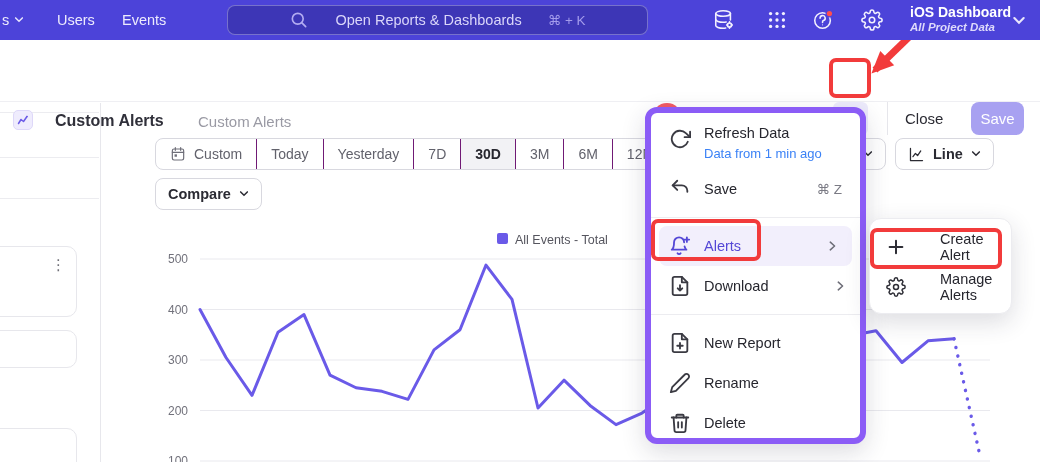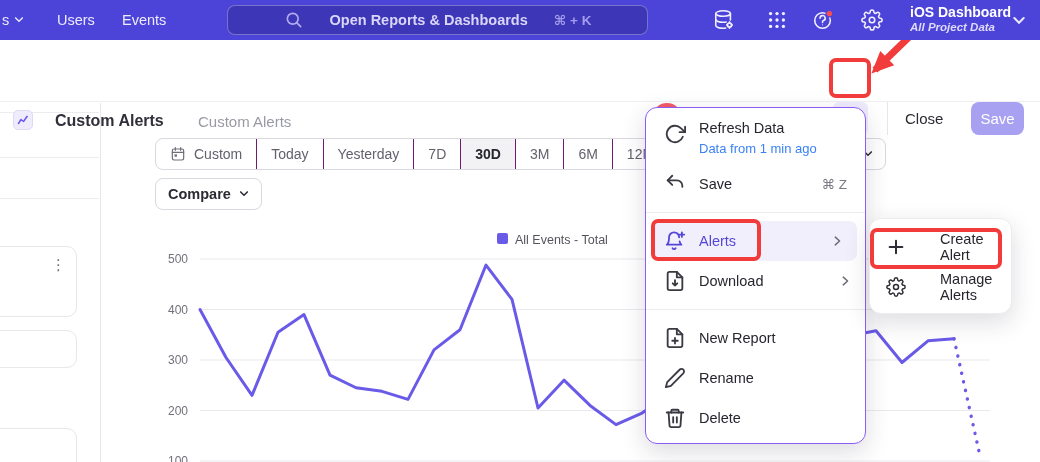--- a/index.html
+++ b/index.html
@@ -9,21 +9,21 @@
 
   
   .navbar{position:absolute;left:0;top:0;width:1040px;height:40px;background:#4C43D9;z-index:40;
           display:flex;align-items:center;color:#F1EFFE;}
   .nav-item{font-size:14.5px;font-weight:500;color:#EDEBFD;display:flex;align-items:center;gap:5px;}
   .nav-trunc{position:absolute;left:2px;top:12px;}
   .nav-users{position:absolute;left:57px;top:12px;}
   .nav-events{position:absolute;left:122px;top:12px;}
   .searchbox{position:absolute;left:227px;top:5px;width:421px;height:30px;border-radius:8px;
              background:rgba(10,8,60,.22);border:1px solid rgba(255,255,255,.30);
-             display:flex;align-items:center;justify-content:center;gap:26px;cursor:pointer;font-weight:bold;}
+             display:flex;align-items:center;justify-content:center;gap:26px;cursor:pointer;}
   .search-ph{font-size:14.5px;color:#DAD6FA;}
   .search-kbd{font-size:13.5px;color:#A49CEC;}
   .nav-icn{position:absolute;top:9px;width:22px;height:22px;color:#F2F0FE;cursor:pointer;}
   .proj{position:absolute;left:910px;top:4px;line-height:1.2;cursor:pointer;}
   .proj-name{font-size:14px;font-weight:700;color:#FFFFFF;}
   .proj-scope{font-size:11.5px;font-weight:700;color:#DEDAFB;font-style:italic;}
   .proj-chev{position:absolute;left:1010px;top:14px;color:#E8E5FC;}
 
   
   .rheader{position:absolute;left:0;top:40px;width:1040px;height:62px;background:#fff;
@@ -67,21 +67,21 @@
   .chart-svg{position:absolute;left:100px;top:230px;z-index:1;}
   .chart-svg .grid{stroke:#E9E9EE;stroke-width:1;}
   .chart-svg text{font-family:"Liberation Sans","DejaVu Sans",sans-serif;font-size:12px;fill:#71717B;text-anchor:end;}
   .chart-svg .series{fill:none;stroke-width:3;stroke-linejoin:round;stroke-linecap:round;}
   .chart-svg .proj{stroke-width:3.4;stroke-dasharray:0.2 8.6;stroke-linecap:round;fill:none;}
   .legend{position:absolute;left:497px;top:233px;display:flex;align-items:flex-start;gap:7px;z-index:1;}
   .legend .sq{width:11px;height:11px;border-radius:2px;background:#6A5AE8;}
   .legend .lt{font-size:12.5px;color:#55555E;}
 
   
-  .menu{position:absolute;left:645px;top:107px;width:221px;height:337px;background:#fff;border:1px solid #8b5cf6;
+  .menu{position:absolute;left:645px;top:107px;width:221px;height:337px;background:#fff;border:6px solid #8b5cf6;
         border-radius:12px;box-shadow:0 8px 24px rgba(35,35,60,.16);z-index:20;padding-top:10px;}
   .mi{display:flex;align-items:center;height:40px;padding-left:18px;font-size:14.5px;font-weight:500;color:#26262E;cursor:pointer;position:relative;}
   .mi .icn{width:22px;height:22px;color:#3A3A42;margin-right:13px;flex:0 0 22px;}
   .mi .short{margin-left:auto;padding-right:18px;font-size:13.5px;color:#7A7A84;font-weight:400;}
   .mi .chevr{position:absolute;right:14px;color:#6E6E78;}
   .mi.refresh{height:46px;align-items:flex-start;padding-top:3px;}
   .mi.refresh .icn{margin-top:2px;}
   .mi .two{line-height:1.1;}
   .mi .sub{font-size:13px;color:#3b82f6;font-weight:400;margin-top:5px;}
   .mdiv{height:1px;background:#ECECF0;margin:8px 0;}
@@ -149,20 +149,30 @@
         <path d="M2 3.5l4 4 4-4"></path>
       </svg>
   </div>
 
   <div class="btn obsbtn">
     <svg width="10" height="10" viewBox="0 0 12 12" fill="none" stroke="#2B2B33" stroke-width="1.8" stroke-linecap="round">
         <path d="M2 3.5l4 4 4-4"></path>
       </svg>
   </div>
 
+  <div class="btn linebtn">
+    <svg width="17" height="17" viewBox="0 0 24 24" fill="none" stroke="#2B2B33" stroke-width="1.8" stroke-linecap="round" stroke-linejoin="round">
+        <path d="M3.5 3.5v17h17"></path>
+        <path d="M7 15l3.5-4.5 3 3L18 7"></path>
+      </svg>
+    <span>Line</span>
+    <svg width="10" height="10" viewBox="0 0 12 12" fill="none" stroke="#2B2B33" stroke-width="1.8" stroke-linecap="round">
+        <path d="M2 3.5l4 4 4-4"></path>
+      </svg>
+  </div>
 
   <div class="sidebar-border"></div>
   <div class="side-div" style="top:112px"></div>
   <div class="side-div" style="top:157px"></div>
   <div class="side-div" style="top:198px"></div>
   <div class="side-card" style="top:246px;height:71px">
     <span class="kebab">⋮</span>
   </div>
   <div class="side-card" style="top:330px;height:38px"></div>
   <div class="side-card" style="top:428px;height:50px"></div>

